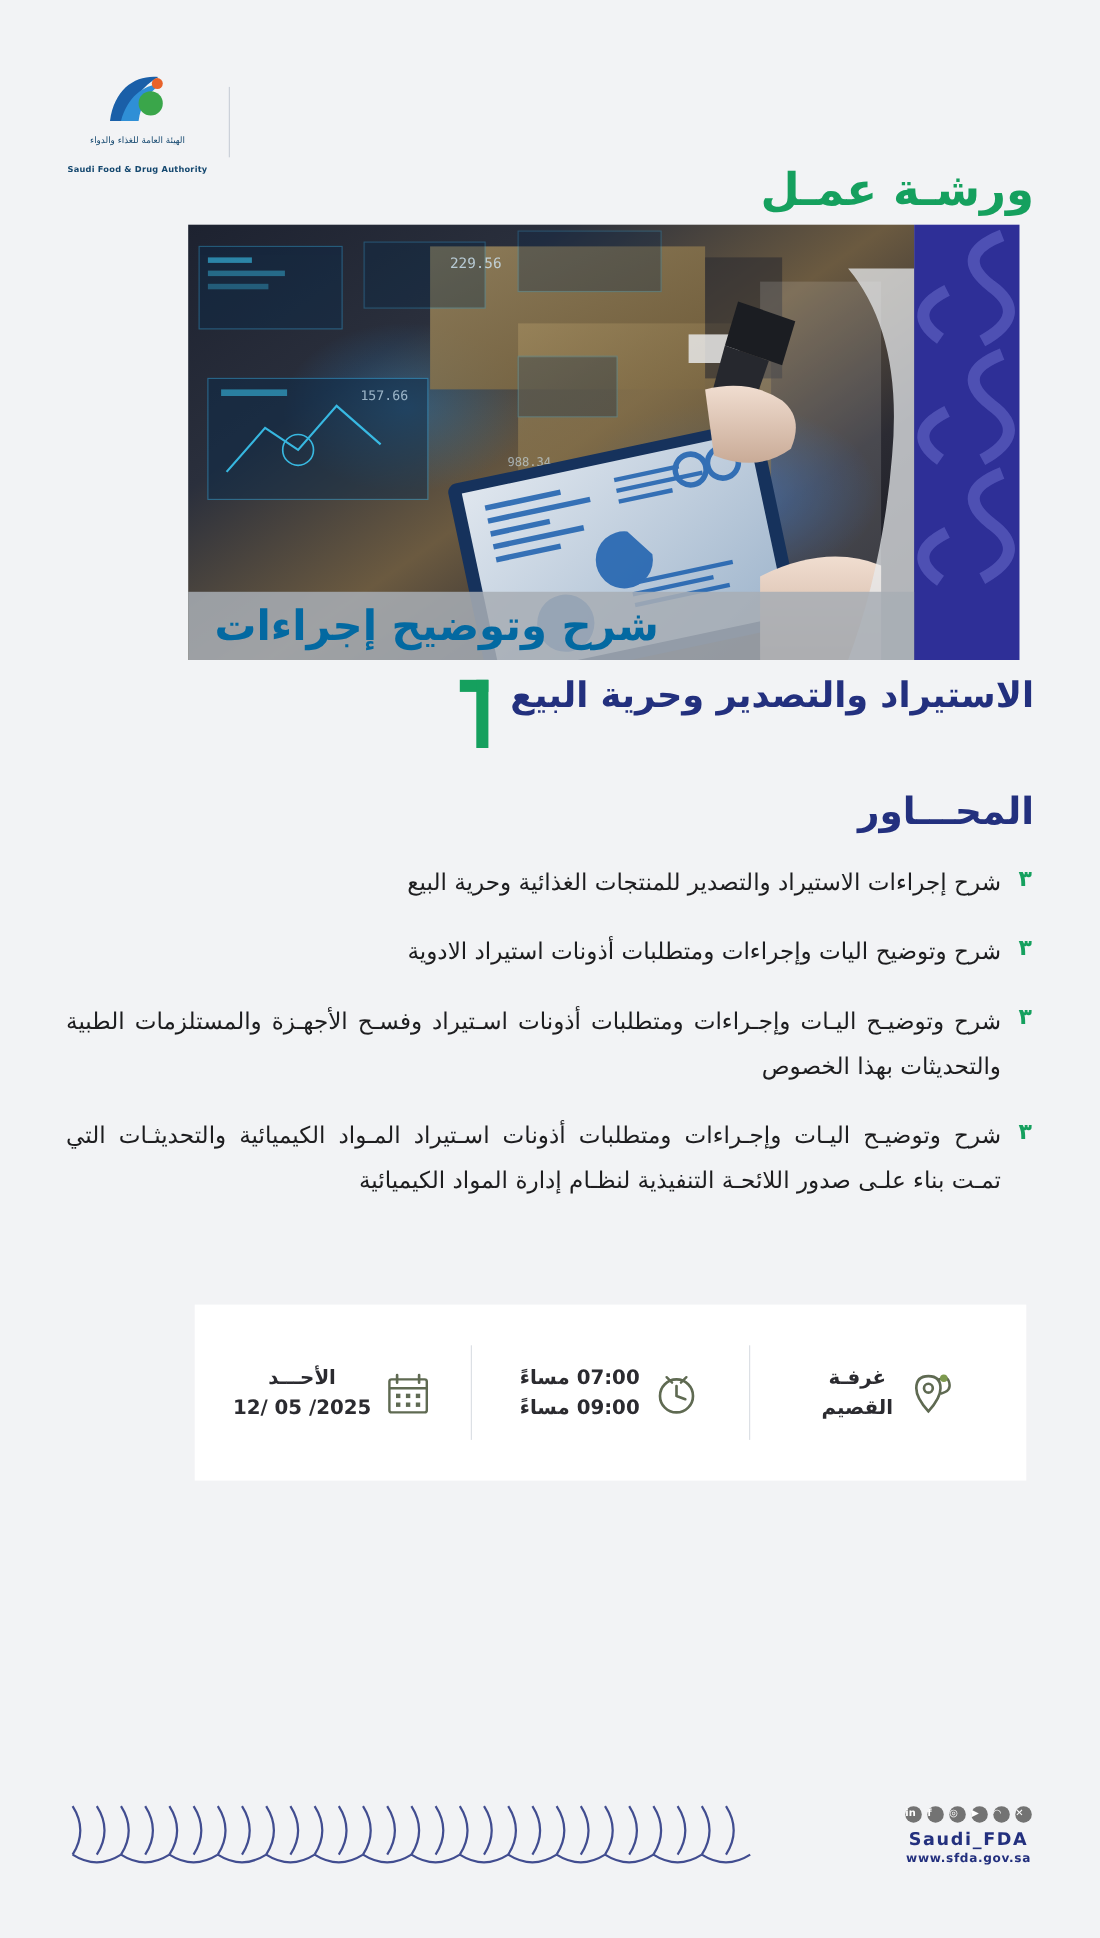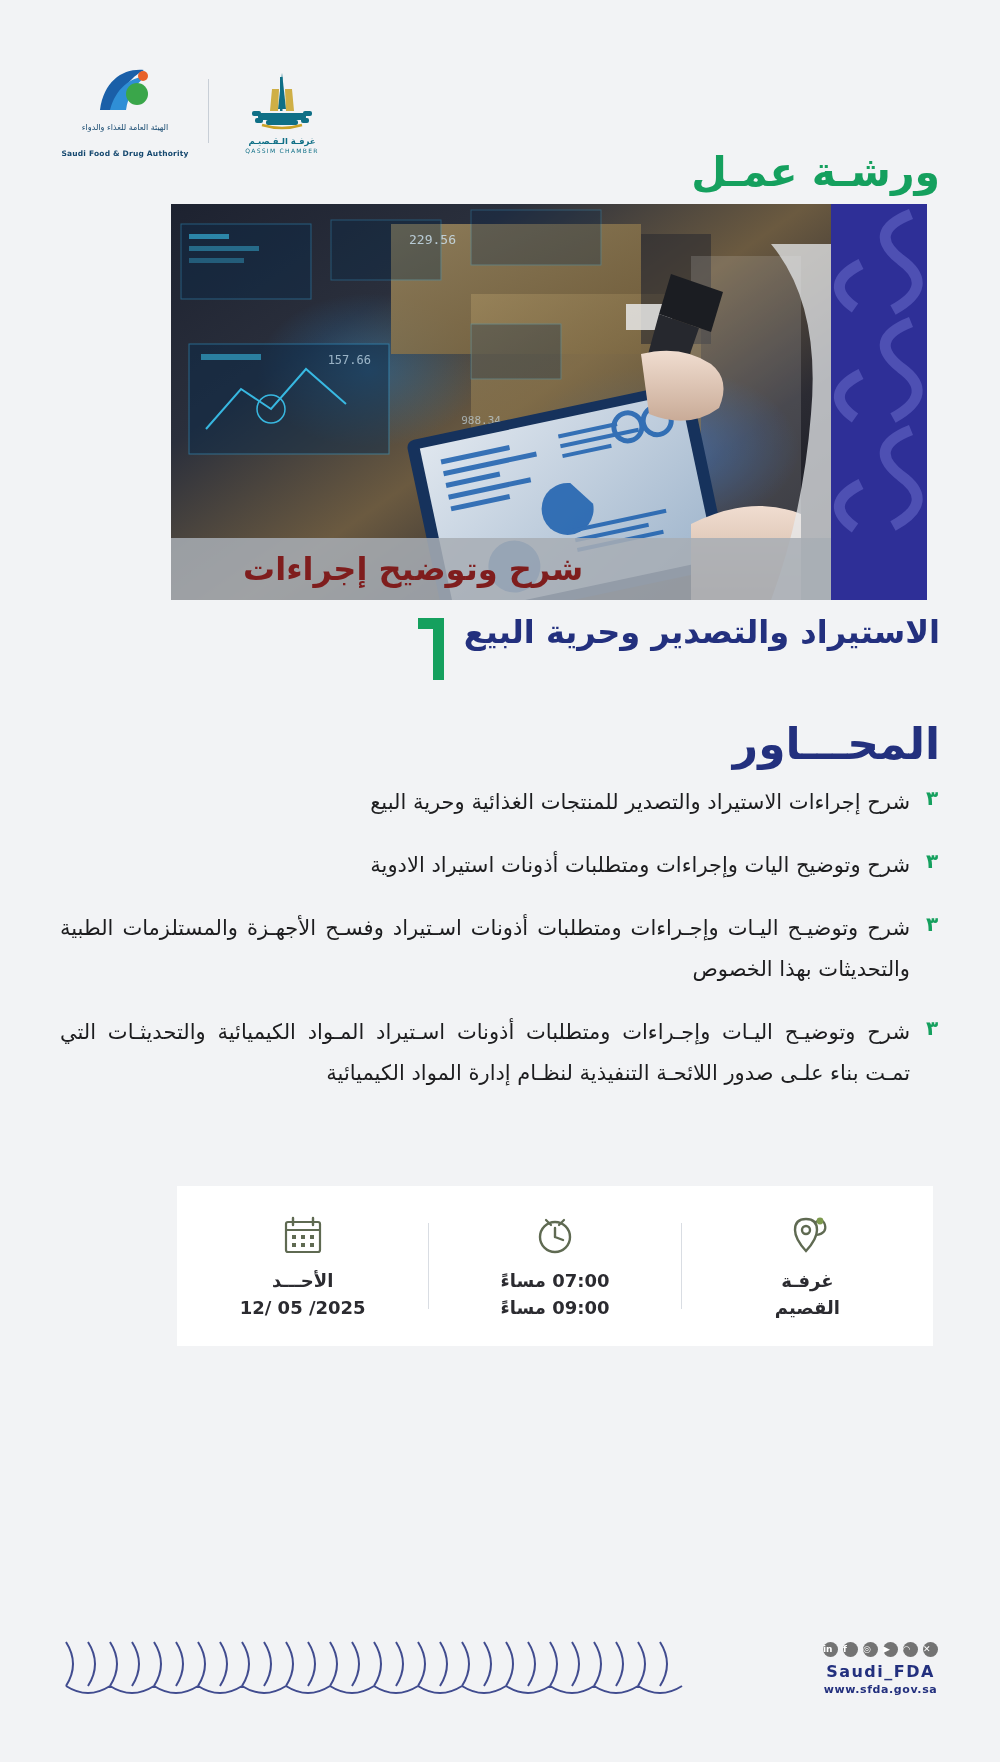--- a/index.html
+++ b/index.html
@@ -42,54 +42,53 @@
     overflow:hidden;
   }
   .hero-photo svg{position:absolute;top:0;left:0;}
   .hero-banner{
     position:absolute;left:0;bottom:0;width:660px;height:62px;
     background:rgba(168,173,181,.86);
     display:flex;align-items:center;justify-content:flex-end;
     padding-left:24px;box-sizing:border-box;
   }
   .hero-banner span{
-    color:#7f1d1d;font-size:32px;font-weight:700;letter-spacing:.5px;
+    color:#0369a1;font-size:38px;font-weight:700;letter-spacing:.5px;
     padding-right:30px;
-    margin-left:48px;
   }
 
   
   .subtitle-wrap{position:absolute;top:612px;right:60px;display:flex;align-items:flex-start;gap:20px;}
   .subtitle-bracket{width:26px;height:62px;margin-top:6px;position:relative;}
   .subtitle-bracket::before{content:"";position:absolute;right:0;top:0;width:26px;height:11px;background:#15a05e;}
   .subtitle-bracket::after{content:"";position:absolute;right:0;top:0;width:11px;height:62px;background:#15a05e;}
   .subtitle{font-size:32px;font-weight:700;color:#23307e;line-height:1.3;max-width:620px;text-align:right;}
 
   
   .topics-title{
     position:absolute;top:718px;right:60px;
-    font-size:44px;font-weight:700;color:#23307e;letter-spacing:2px;
+    font-size:34px;font-weight:700;color:#23307e;letter-spacing:2px;
   }
   .topics{position:absolute;top:782px;right:60px;left:60px;}
   .topic{display:flex;align-items:flex-start;justify-content:flex-start;margin-bottom:22px;}
   .topic-bullet{
     flex:0 0 auto;width:16px;margin-left:14px;margin-top:6px;
     color:#15a05e;font-size:20px;font-weight:700;line-height:1;text-align:center;
   }
   .topic-text{
     flex:1;text-align:justify;text-align-last:right;direction:rtl;
     font-size:21px;line-height:1.95;color:#1d1d1f;
   }
 
   
   .info-card{
     position:absolute;top:1186px;right:67px;width:756px;height:160px;
     background:#ffffff;display:flex;align-items:center;
   }
-  .info-col{flex:1;display:flex;flex-direction:column;align-items:center;justify-content:center;gap:10px;}
+  .info-col{flex:1;display:flex;flex-direction:row;align-items:center;justify-content:center;gap:10px;}
   .info-sep{width:1px;height:86px;background:#d9dde3;}
   .info-icon{height:46px;display:flex;align-items:flex-end;justify-content:center;}
   .info-lines{text-align:center;color:#2b2b30;font-size:18px;line-height:1.5;font-weight:600;}
   .info-lines .l2{direction:ltr;unicode-bidi:bidi-override;}
 
   
   .footer{position:absolute;left:0;right:0;bottom:0;height:176px;background:#f2f3f5;}
   .footer-wave{position:absolute;left:60px;bottom:60px;width:640px;height:64px;}
   .footer-social{position:absolute;right:62px;bottom:66px;text-align:center;color:#23307e;}
   .social-row{display:flex;gap:5px;justify-content:center;align-items:center;margin-bottom:5px;}
@@ -101,41 +100,20 @@
   .site{font-size:11px;font-weight:700;letter-spacing:.6px;color:#23307e;direction:ltr;margin-top:2px;}
 </style>
 </head>
 <body>
 
 <div class="poster">
 
   <div class="header">
     <div class="logos">
 
-      <div class="logo-qassim">
-        <div class="logo-qassim-mark">
-          <svg width="88" height="64" viewBox="0 0 88 64">
-            <path d="M44 4 L40 40 L48 40 Z" fill="#0f6f86"></path>
-            <path d="M34 20 L32 42 L40 42 L41 20 Z" fill="#c9a227" opacity=".85"></path>
-            <path d="M54 20 L56 42 L48 42 L47 20 Z" fill="#c9a227" opacity=".85"></path>
-            <rect x="42" y="8" width="2.5" height="34" fill="#0f6f86"></rect>
-            <g fill="#0f6f86">
-              <rect x="20" y="44" width="48" height="7" rx="3"></rect>
-              <rect x="14" y="42" width="9" height="5" rx="2"></rect>
-              <rect x="65" y="42" width="9" height="5" rx="2"></rect>
-              <rect x="17" y="49" width="8" height="5" rx="2"></rect>
-              <rect x="63" y="49" width="8" height="5" rx="2"></rect>
-              <rect x="28" y="51" width="32" height="5" rx="2"></rect>
-            </g>
-            <path d="M24 56 Q44 62 64 56" stroke="#c9a227" stroke-width="2.5" fill="none"></path>
-          </svg>
-        </div>
-        <div class="logo-qassim-txt">غرفـة الـقـصيـم</div>
-        <div class="logo-qassim-en">QASSIM CHAMBER</div>
-      </div>
 
       <div class="logo-div"></div>
 
       <div class="logo-sfda">
         <div class="logo-sfda-mark">
           <svg width="70" height="56" viewBox="0 0 70 56">
             <path d="M10 46 C14 16 34 4 54 6 C40 14 30 26 26 46 Z" fill="#1a5fa8"></path>
             <path d="M20 46 C26 24 40 14 56 12 C44 22 38 32 36 46 Z" fill="#2f8fd6"></path>
             <circle cx="47" cy="30" r="11" fill="#3aa64a"></circle>
             <circle cx="53" cy="12" r="5" fill="#e8622a"></circle>

